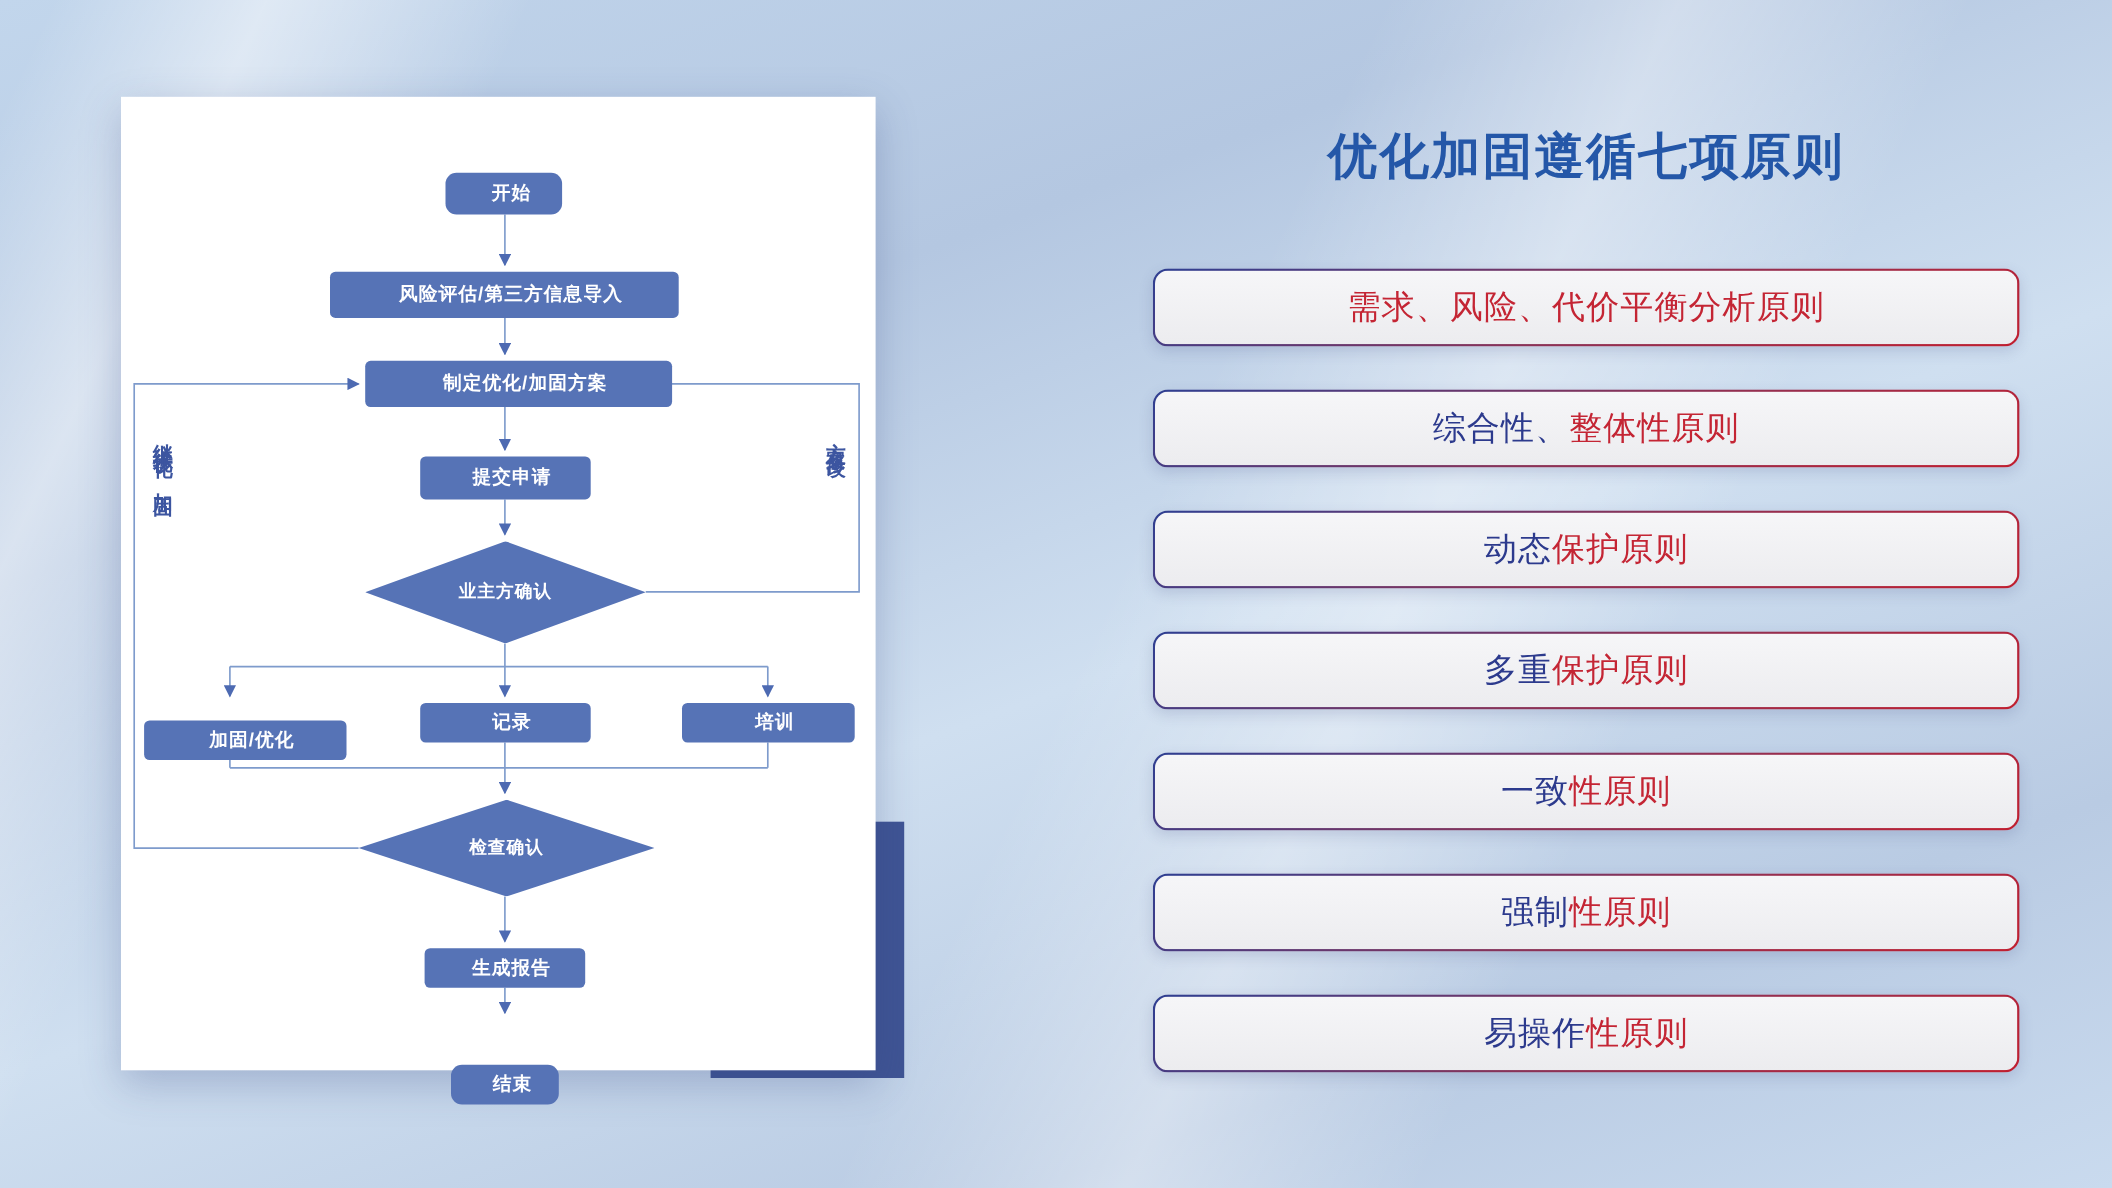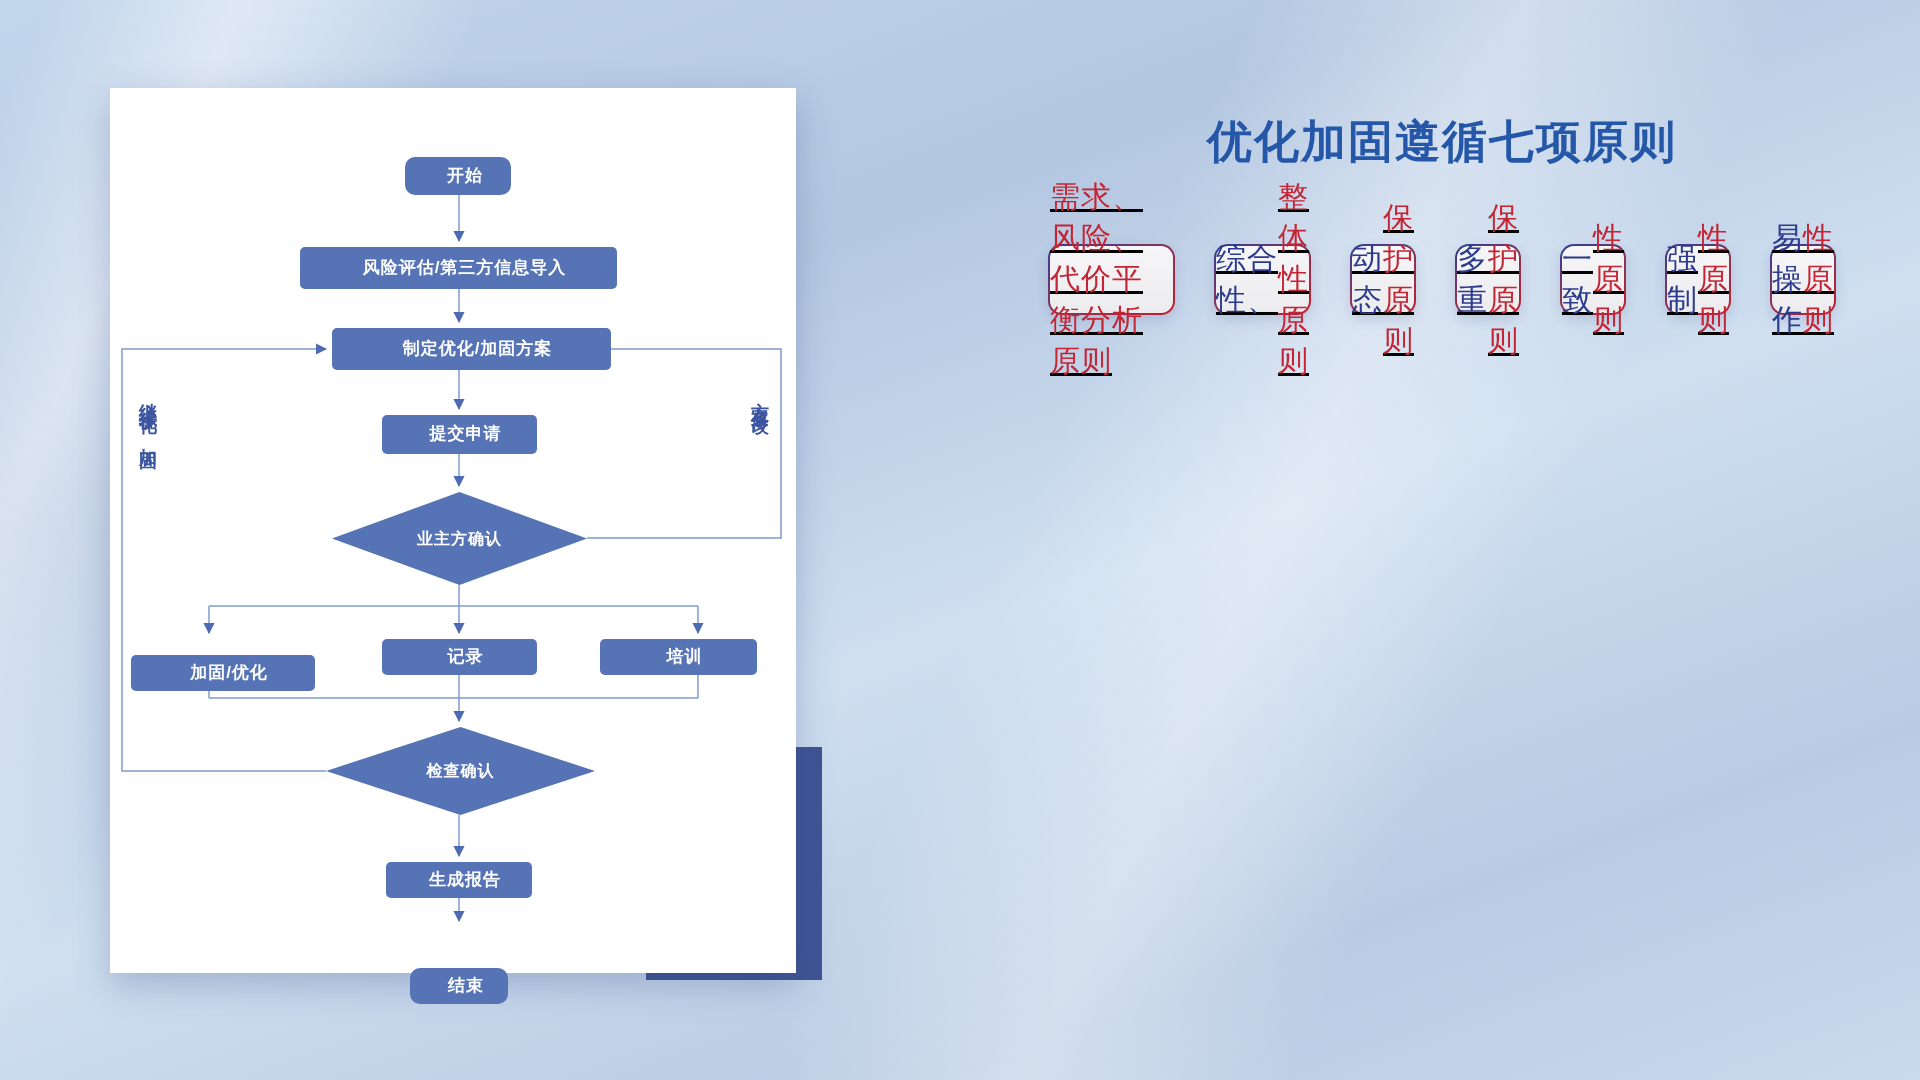--- a/index.html
+++ b/index.html
@@ -45,21 +45,21 @@
   }
 
   
   .title {
     position:absolute; left:1048px; top:112px; width:788px;
     text-align:center; font-size:45px; font-weight:800; letter-spacing:2px;
     color:#2457a8;
   }
   .principles {
     position:absolute; left:1048px; top:244px; width:788px;
-    display:flex; flex-direction:row; gap:39px;text-decoration:underline;
+    display:flex; flex-direction:column; gap:39px;
   }
   .p-card {
     height:71px; border-radius:14px;
     border:2px solid transparent;
     background:
       linear-gradient(180deg,#f6f6f8 0%, #ececef 100%) padding-box,
       linear-gradient(150deg,#2e3f92 0%, #8a3358 50%, #c01f30 100%) border-box;
     box-shadow:0 5px 12px rgba(70,85,140,.18);
     display:flex; align-items:center; justify-content:center;
     font-size:30px; font-weight:500; letter-spacing:1px;
@@ -111,21 +111,21 @@
     <div class="node rect" style="left:222px; top:240px; width:279px; height:42px;">制定优化/加固方案</div>
 
     <div class="node rect" style="left:272px; top:327px; width:155px; height:39px;">提交申请</div>
 
     <div class="node diamond" style="left:222px; top:404px; width:255px; height:93px;">业主方确认</div>
 
     <div class="node rect" style="left:21px; top:567px; width:184px; height:36px;">加固/优化</div>
 
     <div class="node rect" style="left:272px; top:551px; width:155px; height:36px;">记录</div>
 
-    <div class="node rect" style="left:490px; top:551px; width:157px; height:36px;">培训</div>
+    <div class="node rect" style="left:510px; top:551px; width:157px; height:36px;">培训</div>
 
     <div class="node diamond" style="left:216px; top:639px; width:269px; height:88px;">检查确认</div>
 
     <div class="node rect" style="left:276px; top:774px; width:146px; height:36px;">生成报告</div>
 
     <div class="node round" style="left:300px; top:880px; width:98px; height:36px;">结束</div>
 
     <div class="vlabel" style="left:26px; top:300px; height:170px;">继续优化/加固</div>
 
     <div class="vlabel" style="left:638px; top:300px; height:130px;">方案修改</div>

